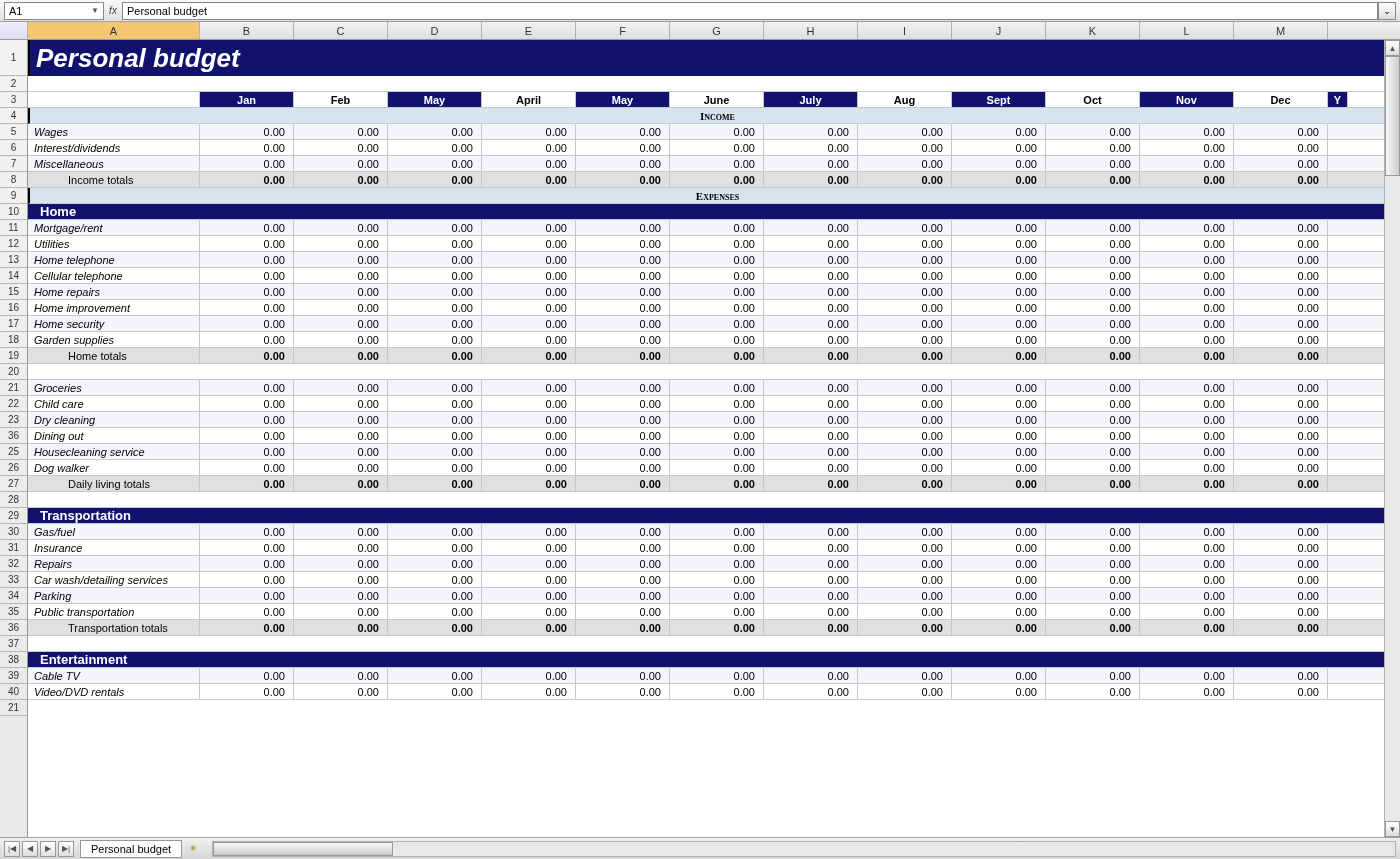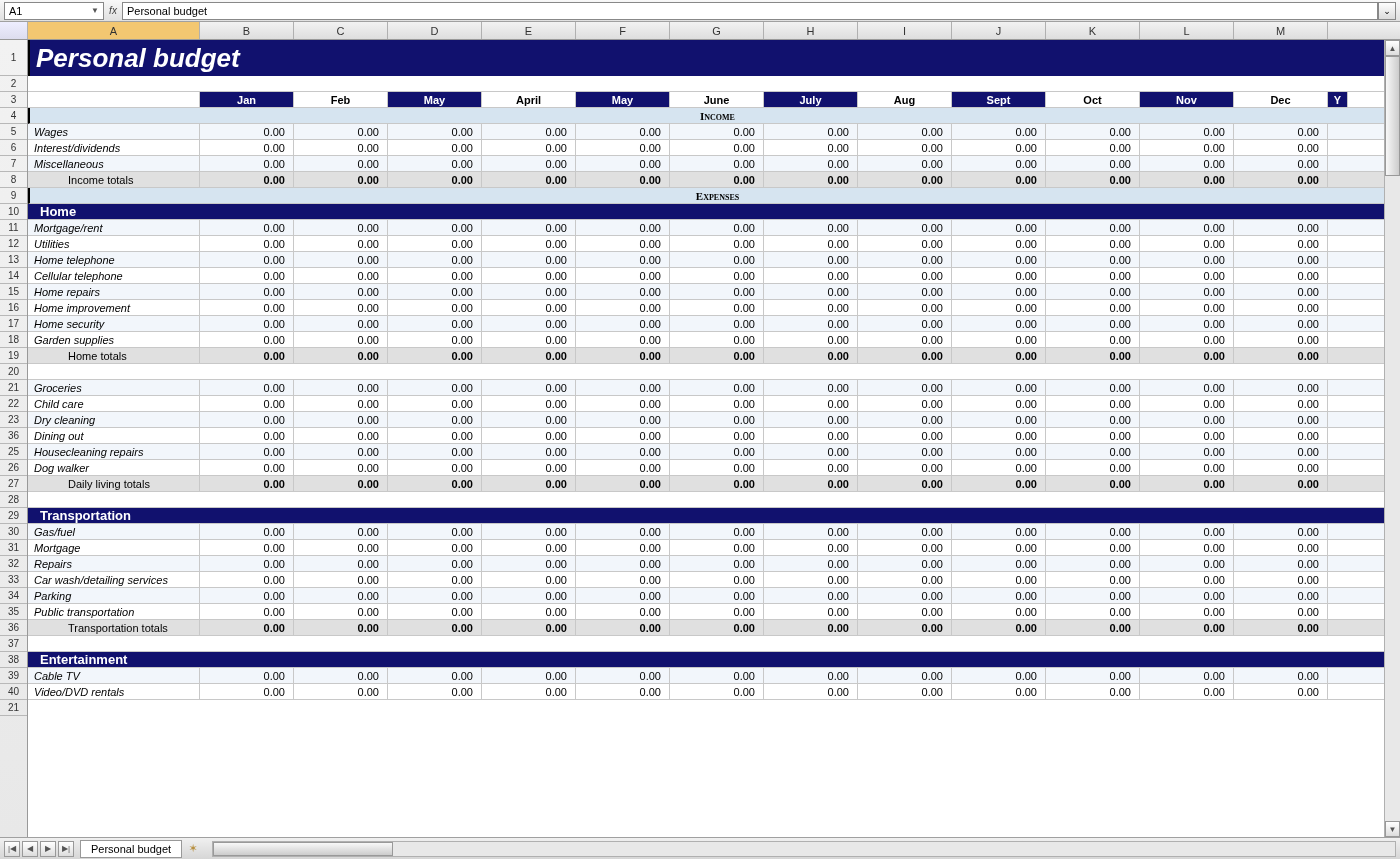--- a/index.html
+++ b/index.html
@@ -684,21 +684,21 @@
             <div class="data-cell">0.00</div>
             <div class="data-cell">0.00</div>
             <div class="data-cell">0.00</div>
             <div class="data-cell">0.00</div>
             <div class="data-cell">0.00</div>
             <div class="data-cell">0.00</div>
             <div class="data-cell">0.00</div>
             <div class="data-cell">0.00</div>
           </div>
           <div class="sheet-row data-row even">
-            <div class="label-cell-a">Housecleaning repairs</div>
+            <div class="label-cell-a">Housecleaning service</div>
             <div class="data-cell">0.00</div>
             <div class="data-cell">0.00</div>
             <div class="data-cell">0.00</div>
             <div class="data-cell">0.00</div>
             <div class="data-cell">0.00</div>
             <div class="data-cell">0.00</div>
             <div class="data-cell">0.00</div>
             <div class="data-cell">0.00</div>
             <div class="data-cell">0.00</div>
             <div class="data-cell">0.00</div>
@@ -748,21 +748,21 @@
             <div class="data-cell">0.00</div>
             <div class="data-cell">0.00</div>
             <div class="data-cell">0.00</div>
             <div class="data-cell">0.00</div>
             <div class="data-cell">0.00</div>
             <div class="data-cell">0.00</div>
             <div class="data-cell">0.00</div>
             <div class="data-cell">0.00</div>
           </div>
           <div class="sheet-row data-row odd">
-            <div class="label-cell-a">Mortgage</div>
+            <div class="label-cell-a">Insurance</div>
             <div class="data-cell">0.00</div>
             <div class="data-cell">0.00</div>
             <div class="data-cell">0.00</div>
             <div class="data-cell">0.00</div>
             <div class="data-cell">0.00</div>
             <div class="data-cell">0.00</div>
             <div class="data-cell">0.00</div>
             <div class="data-cell">0.00</div>
             <div class="data-cell">0.00</div>
             <div class="data-cell">0.00</div>

